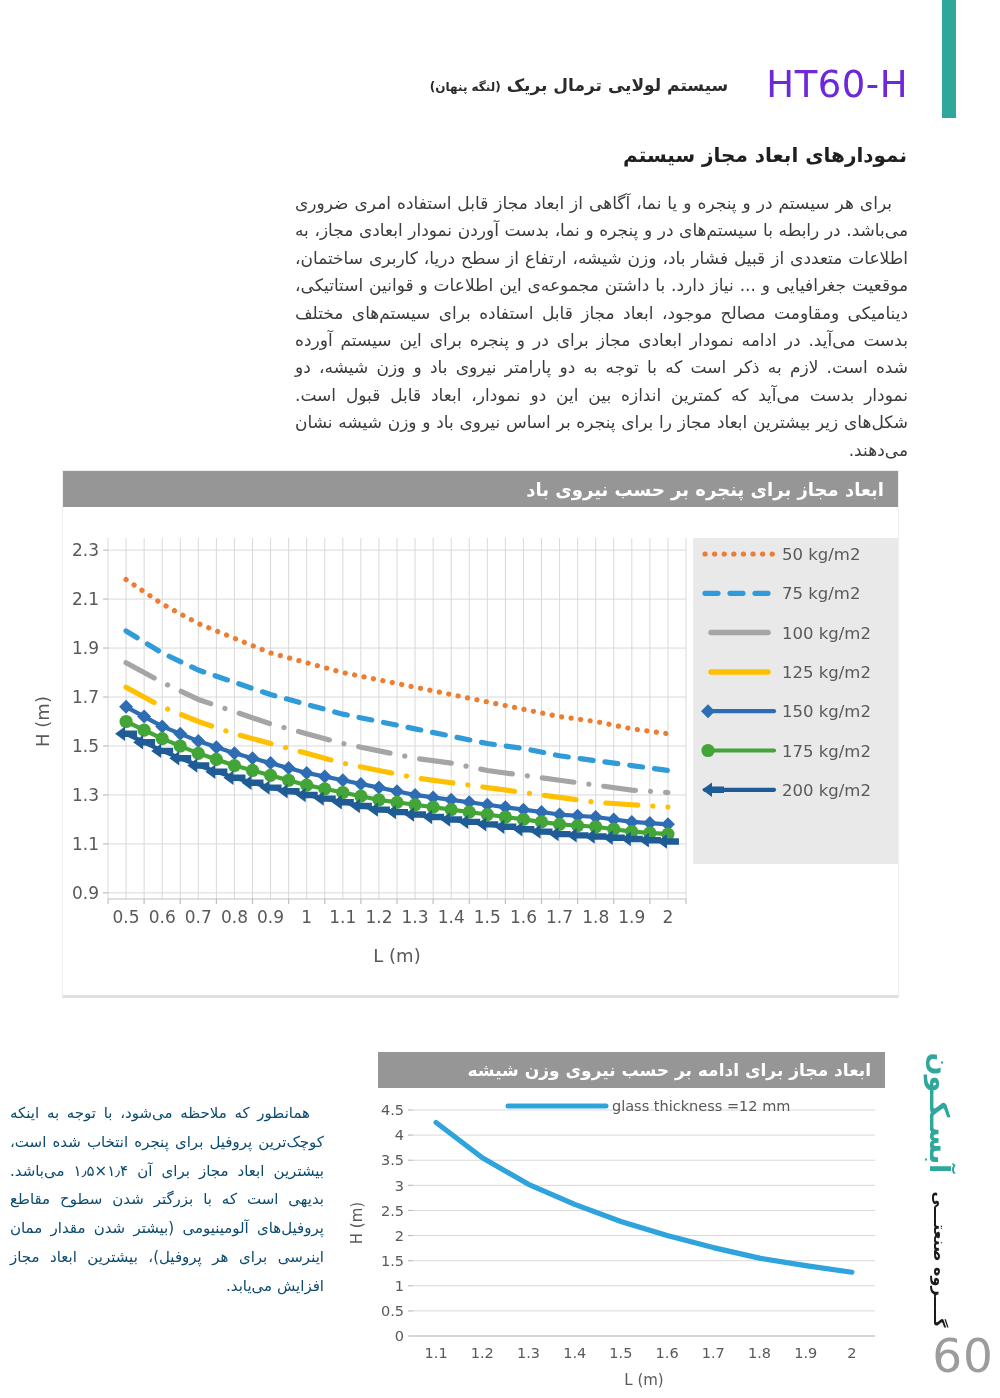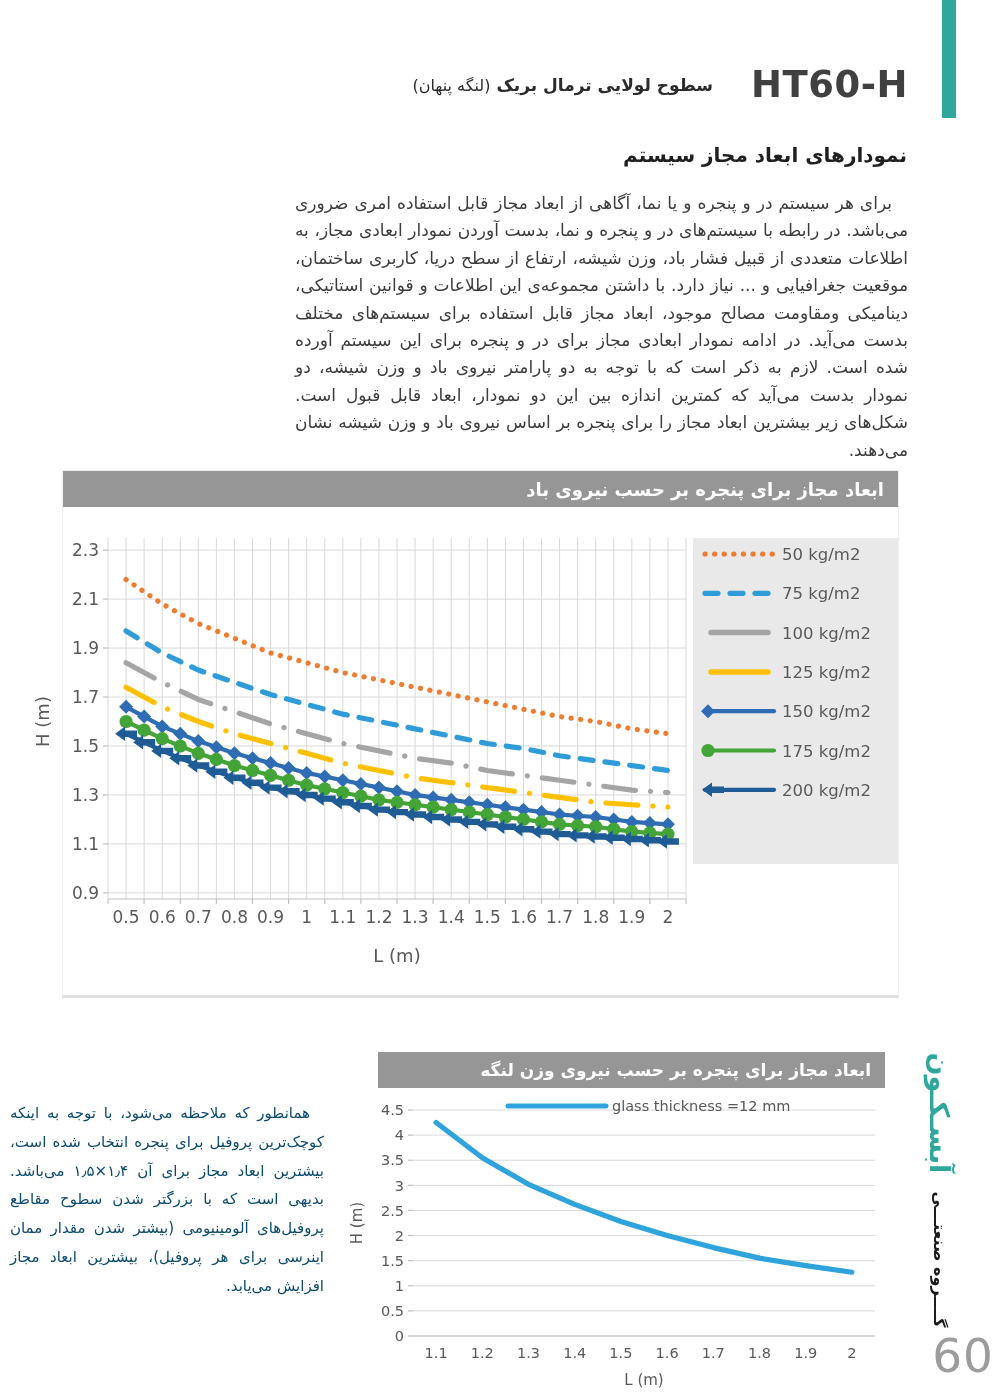--- a/index.html
+++ b/index.html
@@ -3,22 +3,22 @@
 <meta charset="utf-8">
 <style>
   html,body{margin:0;padding:0;}
   body{width:1000px;height:1398px;position:relative;background:#ffffff;overflow:hidden;
        font-family:"DejaVu Sans","Liberation Sans",sans-serif;}
   .abs{position:absolute;}
   
   .teal-bar{right:44px;top:0;width:14px;height:118px;background:#2fa79b;}
   .header-row{top:66px;right:92px;display:flex;align-items:center;gap:38px;}
   .sys-title{direction:rtl;font-size:17px;font-weight:bold;color:#2b2b2b;white-space:nowrap;}
-  .sys-title .small{font-size:16px;font-weight:normal;}
-  .model-code{color:#404040;font-size:37px;font-weight:bold;letter-spacing:0.5px;line-height:1;}
+  .sys-title .small{font-size:12px;font-weight:bold;}
+  .model-code{color:#6d28d9;font-size:37px;font-weight:normal;letter-spacing:0.5px;line-height:1;}
   .section-heading{top:143px;right:93px;direction:rtl;font-size:20px;font-weight:bold;color:#1f1f1f;}
   .main-par{top:190px;right:92px;width:613px;direction:rtl;text-align:justify;font-size:17px;
             line-height:27.4px;color:#3c3c3c;text-indent:16px;}
   
   .chart1-box{left:62px;top:470px;width:835px;background:#fff;border:1px solid #efefef;border-bottom:3px solid #e0e0e0;text-align:center;}
   .chart2-box{left:378px;top:1052px;width:507px;background:#fff;}
   .chart-title-bar{height:36px;background:#969696;color:#ffffff;direction:rtl;display:flex;align-items:center;
                    padding:0 14px;font-weight:bold;font-size:18px;box-sizing:border-box;}
   svg{display:block;overflow:visible;}
   
@@ -31,21 +31,21 @@
   .brand-primary{font-size:27px;font-weight:bold;color:#2fa79b;}
   .page-number{right:6px;top:1328px;font-size:47px;color:#9c9c9c;letter-spacing:1px;}
 </style>
 </head>
 <body>
 
 <div class="abs teal-bar"></div>
 
 <div class="abs header-row">
   <div class="sys-title">
-    <span>سطوح لولایی ترمال بریک</span>
+    <span>سیستم لولایی ترمال بریک</span>
     <span class="small">(لنگه پنهان)</span>
   </div>
   <div class="model-code">HT60-H</div>
 </div>
 
 <div class="abs section-heading">نمودارهای ابعاد مجاز سیستم</div>
 <div class="abs main-par">برای هر سیستم در و پنجره و یا نما، آگاهی از ابعاد مجاز قابل استفاده امری ضروری می‌باشد. در رابطه با سیستم‌های در و پنجره و نما، بدست آوردن نمودار ابعادی مجاز، به اطلاعات متعددی از قبیل فشار باد، وزن شیشه، ارتفاع از سطح دریا، کاربری ساختمان، موقعیت جغرافیایی و ... نیاز دارد. با داشتن مجموعه‌ی این اطلاعات و قوانین استاتیکی، دینامیکی ومقاومت مصالح موجود، ابعاد مجاز قابل استفاده برای سیستم‌های مختلف بدست می‌آید. در ادامه نمودار ابعادی مجاز برای در و پنجره برای این سیستم آورده شده است. لازم به ذکر است که با توجه به دو پارامتر نیروی باد و وزن شیشه، دو نمودار بدست می‌آید که کمترین اندازه بین این دو نمودار، ابعاد قابل قبول است. شکل‌های زیر بیشترین ابعاد مجاز را برای پنجره بر اساس نیروی باد و وزن شیشه نشان می‌دهند.</div>
 
 <div class="abs chart1-box">
   <div class="chart-title-bar">ابعاد مجاز برای پنجره بر حسب نیروی باد</div>
@@ -260,21 +260,21 @@
       <text x="719" y="249.5" font-size="16.5" text-anchor="start" fill="#595959" font-family="&quot;DejaVu Sans&quot;,sans-serif">175 kg/m2</text>
       <line x1="642" y1="282.79999999999995" x2="711" y2="282.79999999999995" stroke="#1f5c96" stroke-width="4.2" stroke-linecap="round"></line>
       <polygon points="639,282.79999999999995 649,275.59999999999997 649,279.59999999999997 661,279.59999999999997 661,285.99999999999994 649,285.99999999999994 649,289.99999999999994" fill="#1f5c96"></polygon>
       <text x="719" y="288.79999999999995" font-size="16.5" text-anchor="start" fill="#595959" font-family="&quot;DejaVu Sans&quot;,sans-serif">200 kg/m2</text>
     </svg>
 </div>
 
 <div class="abs side-note">همانطور که ملاحظه می‌شود، با توجه به اینکه کوچک‌ترین پروفیل برای پنجره انتخاب شده است، بیشترین ابعاد مجاز برای آن ۱٫۴×۱٫۵ می‌باشد. بدیهی است که با بزرگتر شدن سطوح مقاطع پروفیل‌های آلومینیومی (بیشتر شدن مقدار ممان اینرسی برای هر پروفیل)، بیشترین ابعاد مجاز افزایش می‌یابد.</div>
 
 <div class="abs chart2-box">
-  <div class="chart-title-bar" style="font-size:17px;">ابعاد مجاز برای پنجره بر حسب نیروی وزن لنگه</div>
+  <div class="chart-title-bar" style="font-size:17px;">ابعاد مجاز برای ادامه بر حسب نیروی وزن شیشه</div>
   <svg id="chart2-svg" width="507" height="310">
       <line x1="35" y1="248" x2="497" y2="248" stroke="#d9d9d9" stroke-width="1"></line>
       <line x1="35" y1="222.88888888888889" x2="497" y2="222.88888888888889" stroke="#d9d9d9" stroke-width="1"></line>
       <line x1="35" y1="197.77777777777777" x2="497" y2="197.77777777777777" stroke="#d9d9d9" stroke-width="1"></line>
       <line x1="35" y1="172.66666666666669" x2="497" y2="172.66666666666669" stroke="#d9d9d9" stroke-width="1"></line>
       <line x1="35" y1="147.55555555555554" x2="497" y2="147.55555555555554" stroke="#d9d9d9" stroke-width="1"></line>
       <line x1="35" y1="122.44444444444444" x2="497" y2="122.44444444444444" stroke="#d9d9d9" stroke-width="1"></line>
       <line x1="35" y1="97.33333333333334" x2="497" y2="97.33333333333334" stroke="#d9d9d9" stroke-width="1"></line>
       <line x1="35" y1="72.22222222222223" x2="497" y2="72.22222222222223" stroke="#d9d9d9" stroke-width="1"></line>
       <line x1="35" y1="47.111111111111114" x2="497" y2="47.111111111111114" stroke="#d9d9d9" stroke-width="1"></line>

